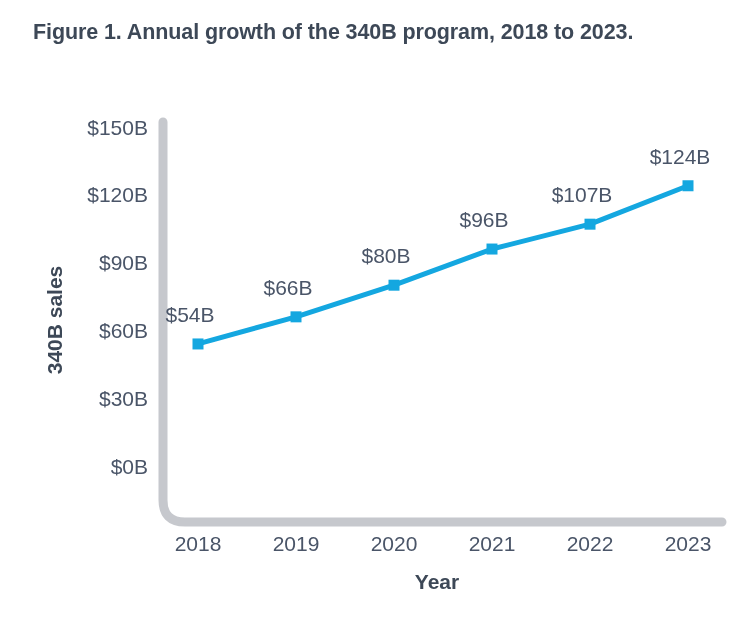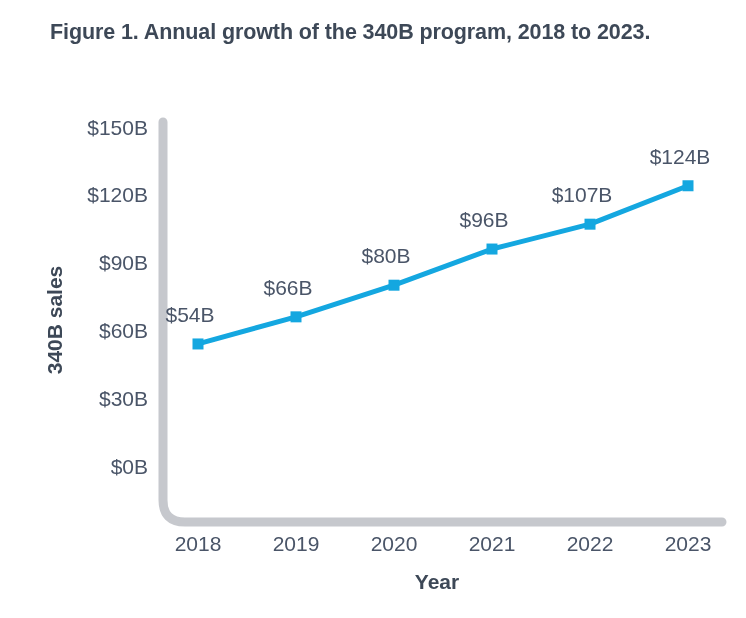--- a/index.html
+++ b/index.html
@@ -15,21 +15,21 @@
     overflow: hidden;
     position: relative;
   }
   #figure-root {
     position: relative;
     width: 746px;
     height: 618px;
   }
   #figure-title {
     position: absolute;
-    left: 50px;
+    left: 33px;
     top: 14px;
     width: 672px;
     font-size: 21.5px;
     font-weight: bold;
     line-height: 36px;
     letter-spacing: -0.1px;
     color: #3d4857;
     white-space: pre-wrap;
   }
   #chart-svg {

